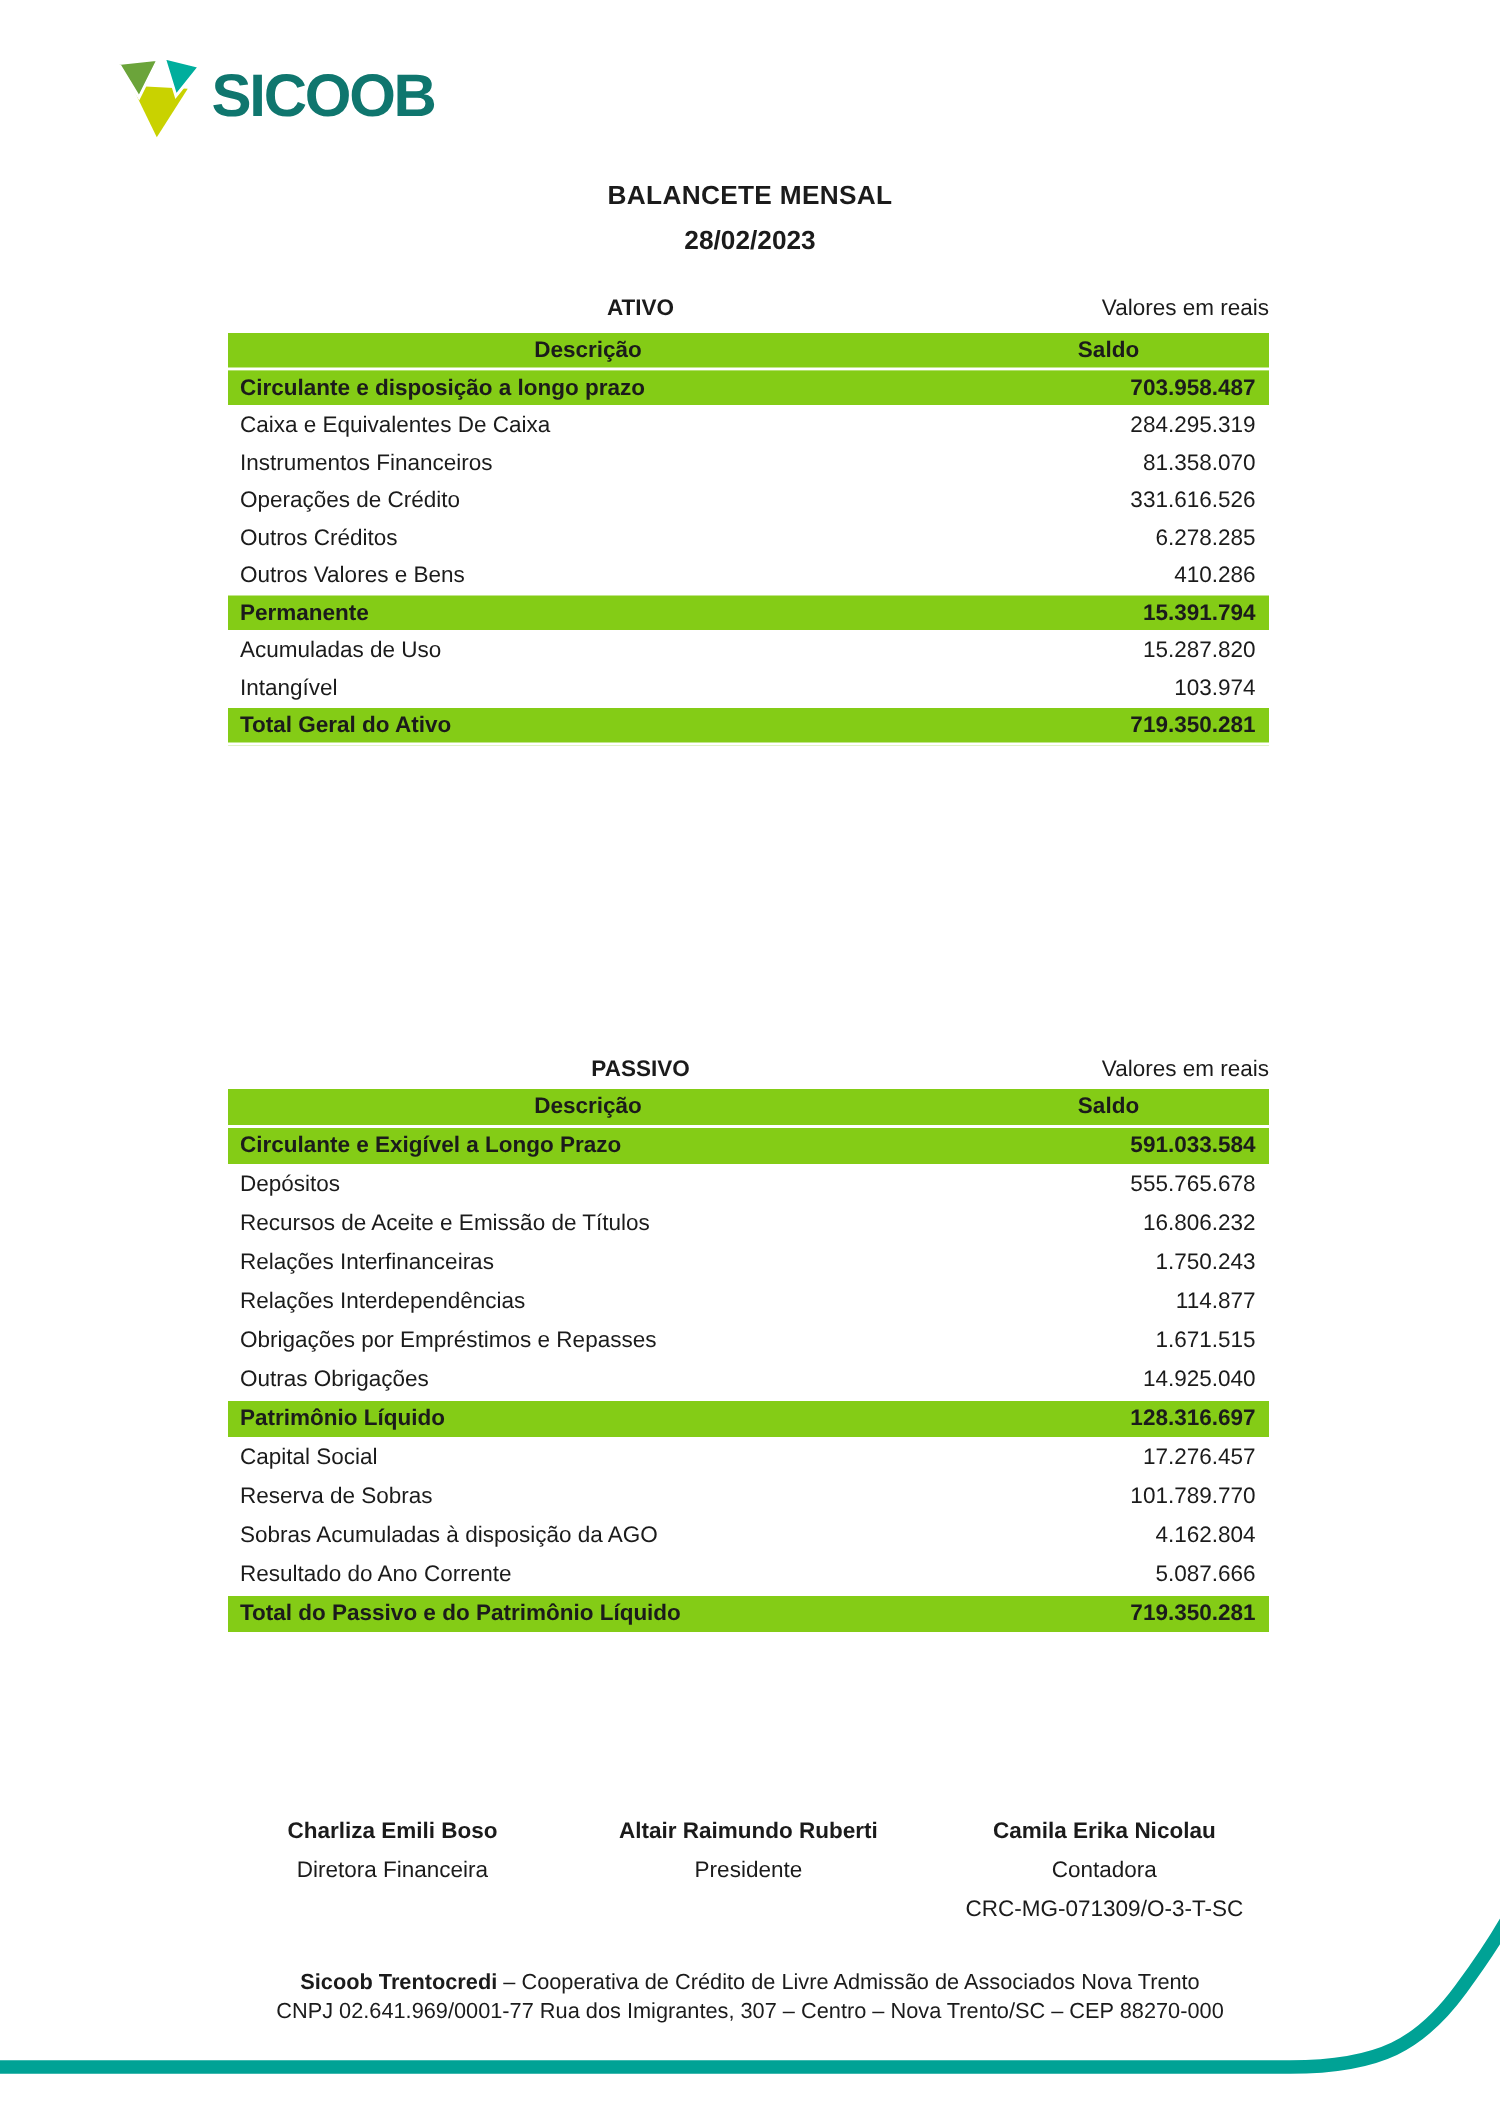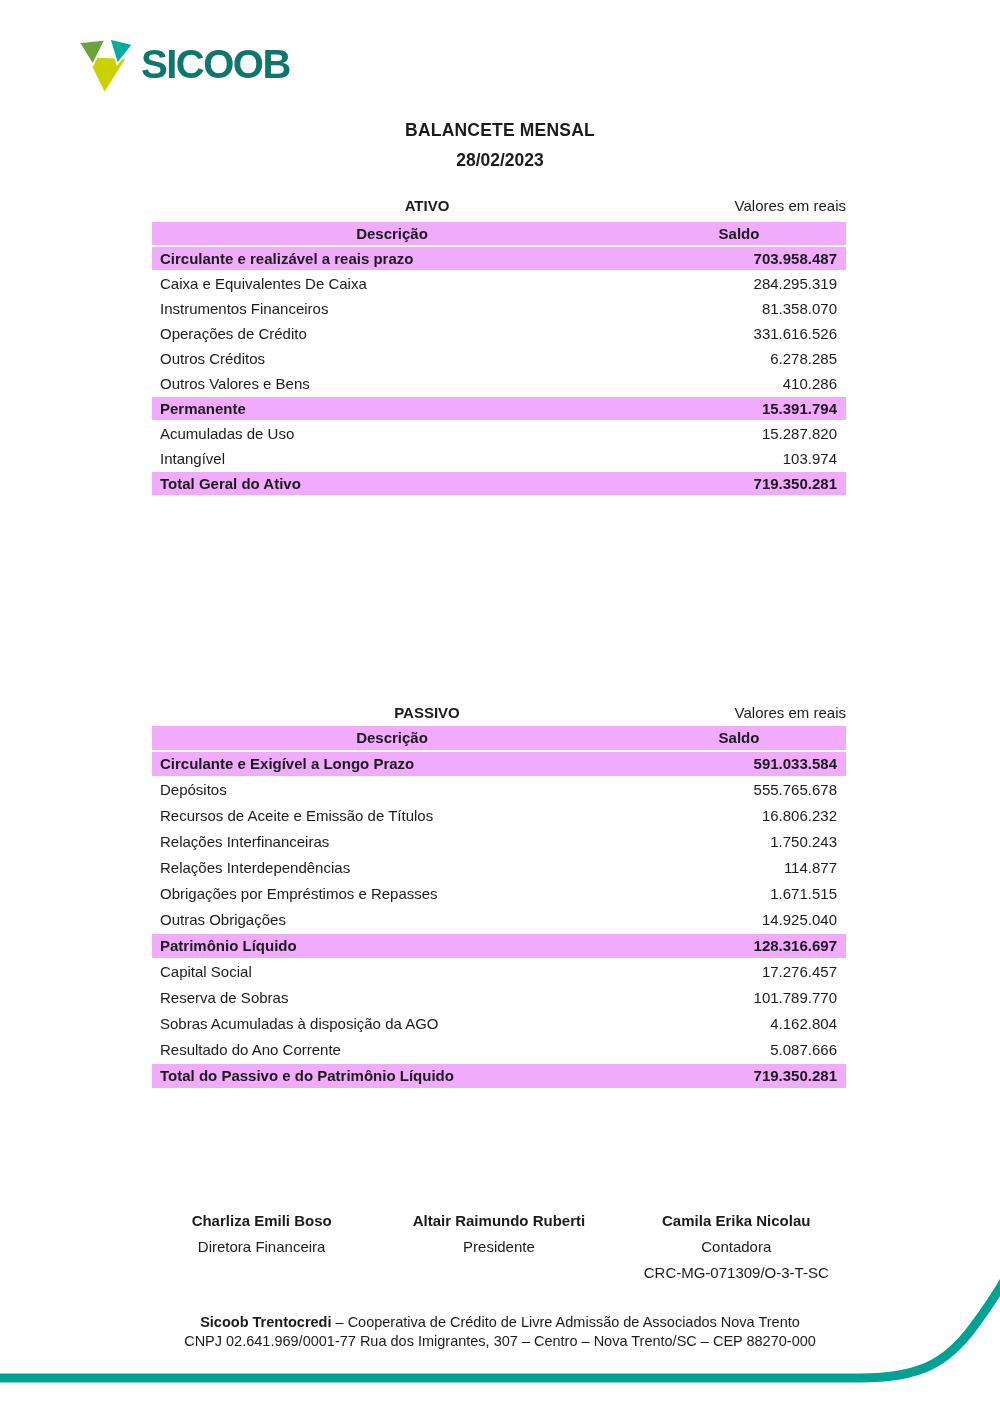--- a/index.html
+++ b/index.html
@@ -30,21 +30,21 @@
   .sec-ativo .sec-head { height:25px; }
   .sec-passivo .sec-head { height:22px; }
   .sec-label { position:absolute; left:0; top:0; width:550px; text-align:center; font-weight:bold; font-size:15px; }
   .sec-unit { position:absolute; right:0; top:0; font-size:15px; }
 
   
   .tbl { width:694px; }
   .row { display:flex; border-bottom:2px solid #ffffff; font-size:15px; }
   .sec-ativo .row { height:25px; line-height:23px; }
   .sec-passivo .row { height:26px; line-height:24px; }
-  .row.gray, .row.em { background:#f0abfc; }
+  .row.gray, .row.em { background:#84cc16; }
   .row.em { font-weight:bold; }
   .cell.desc { width:480px; padding-left:8px; text-align:left; overflow:hidden; white-space:nowrap; }
   .cell.val { width:214px; padding-right:9px; text-align:right; white-space:nowrap; }
   .row.hdr { font-weight:bold; }
   .row.hdr .desc { text-align:center; padding-left:0; }
   .row.hdr .val { text-align:center; padding-right:0; }
 
   
   .signatures { position:absolute; top:1208px; left:143px; width:712px; display:flex; }
   .sig { width:237.3px; text-align:center; font-size:15px; line-height:26px; }
@@ -80,21 +80,21 @@
     <span class="sec-unit">Valores em reais</span>
   </div>
   <div class="tbl">
     <div class="row hdr gray">
       <div class="cell desc">Descrição</div>
       <div class="cell val">Saldo</div>
     </div>
     <div>
 
         <div class="row em">
-          <div class="cell desc">Circulante e realizável a reais prazo</div>
+          <div class="cell desc">Circulante e disposição a longo prazo</div>
           <div class="cell val">703.958.487</div>
         </div>
 
         <div class="row">
           <div class="cell desc">Caixa e Equivalentes De Caixa</div>
           <div class="cell val">284.295.319</div>
         </div>
 
         <div class="row">
           <div class="cell desc">Instrumentos Financeiros</div>

